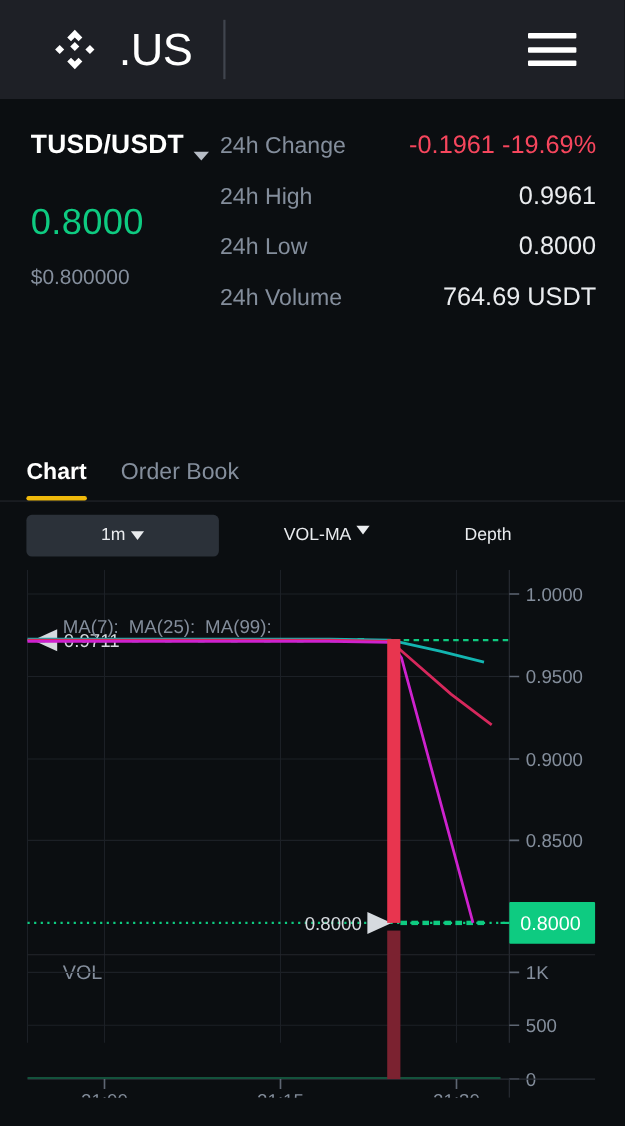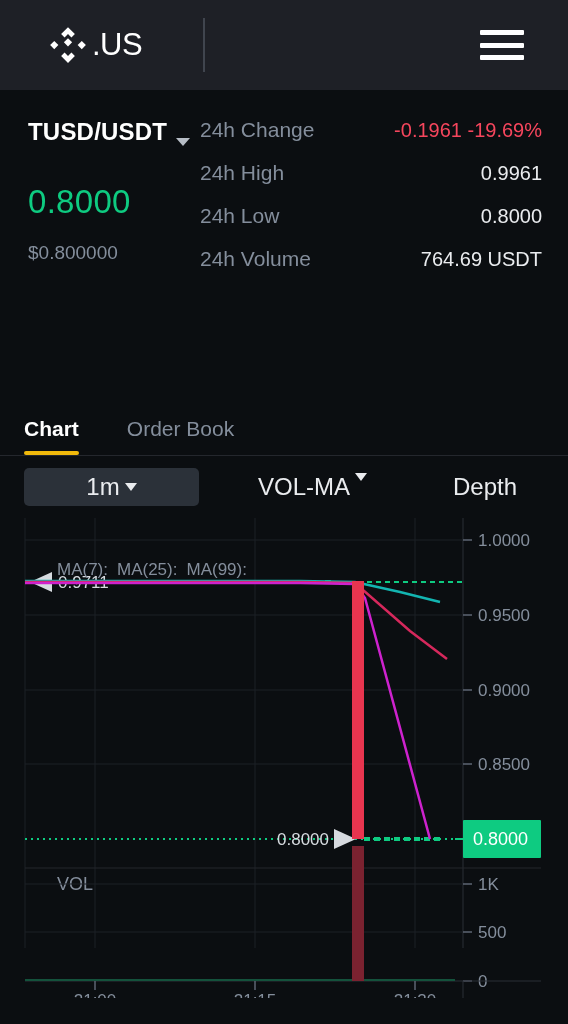--- a/index.html
+++ b/index.html
@@ -20,23 +20,23 @@
     position:relative;
   }
   .logo-wrap {
     display:flex; align-items:center;
     margin-left:46px;
     height:100%;
   }
   .logo-mark { width:44px; height:44px; display:block; }
   .logo-text {
     color:#FFFFFF;
-    font-size:31px;
+    font-size:41px;
     letter-spacing:-0.5px;
-    margin-left:2px;
+    margin-left:18px;
     font-weight:400;
   }
   .header-divider {
     position:absolute;
     left:203px; top:18px;
     width:2px; height:54px;
     background:#40454E;
   }
   .hamburger {
     position:absolute;
@@ -101,38 +101,38 @@
     align-items:flex-end;
     margin-bottom:19px;
   }
   .stat-label {
     color:#848E9C;
     font-size:21px;
     white-space:nowrap;
   }
   .stat-value {
     color:#EAECEF;
-    font-size:20px;
+    font-size:23px;
     white-space:nowrap;
     text-align:right;
   }
   .stat-value.neg { color:#F6465D; }
 
   
   .tabs-bar {
     position:relative;
     padding:0 24px;
     border-bottom:1px solid #24272D;
     height:56px;
   }
   .tabs {
     display:flex;
     align-items:flex-end;
     height:100%;
-    gap:48px;
+    gap:31px;
   }
   .tab {
     color:#848E9C;
     font-size:21px;
     padding-bottom:14px;
     position:relative;
     cursor:pointer;
     white-space:nowrap;
   }
   .tab.active {
@@ -160,21 +160,21 @@
     border-radius:5px;
     width:175px;
     height:38px;
     display:flex;
     align-items:center;
     justify-content:center;
     cursor:pointer;
   }
   .pill-label, .ctrl-label {
     color:#EAECEF;
-    font-size:24px;
+    font-size:16px;
   }
   .caret-sm {
     margin-left:5px;
     width:0; height:0;
     border-left:6px solid transparent;
     border-right:6px solid transparent;
     border-top:8px solid #EAECEF;
     display:inline-block;
   }
   .ctrl {

